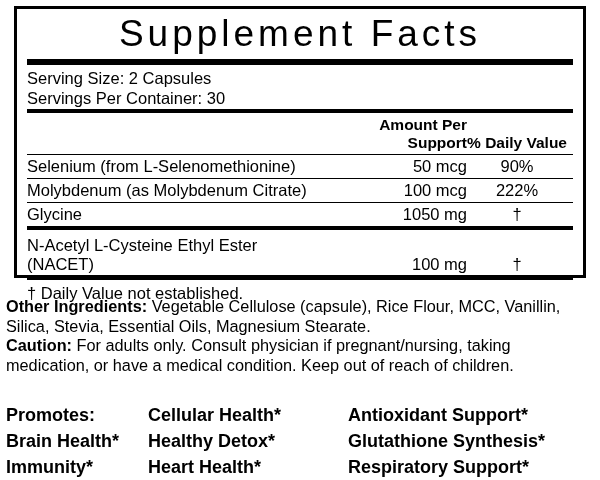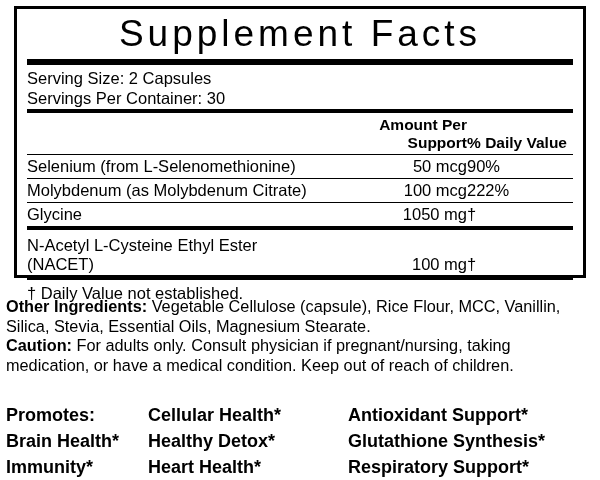--- a/index.html
+++ b/index.html
@@ -67,21 +67,21 @@
   }
   table.nutrients th.hdr-amount,
   table.nutrients th.hdr-dv {
     font-weight: 700;
     text-align: right;
     font-size: 15.5px;
   }
   table.nutrients th.hdr-dv { padding-right: 2px; }
   .col-name { text-align: left; width: 300px; }
   .col-amount { text-align: right; width: 140px; }
-  .col-dv { text-align: left; width: 100px; padding-right: 6px !important; }
+  .col-dv { text-align: center; width: 100px; padding-right: 6px !important; }
   .row-sep td {
     border-bottom: 1.5px solid #000;
   }
   .row-sep-thick td {
     border-bottom: 4px solid #000;
   }
   .footnote {
     font-size: 16.5px;
     line-height: 20px;
     margin-top: 3px;

